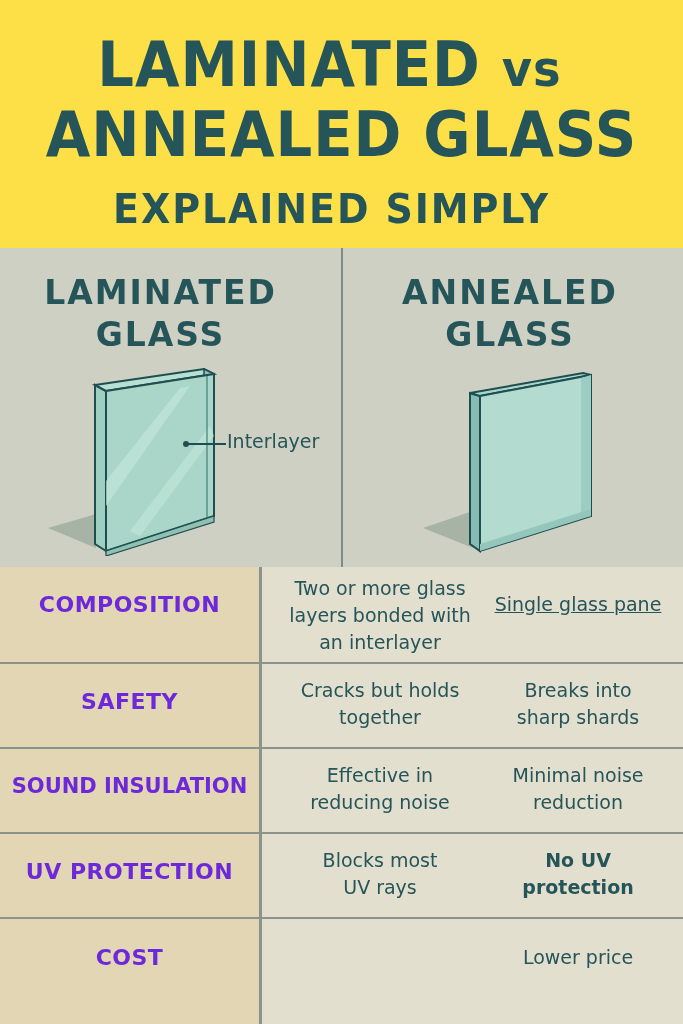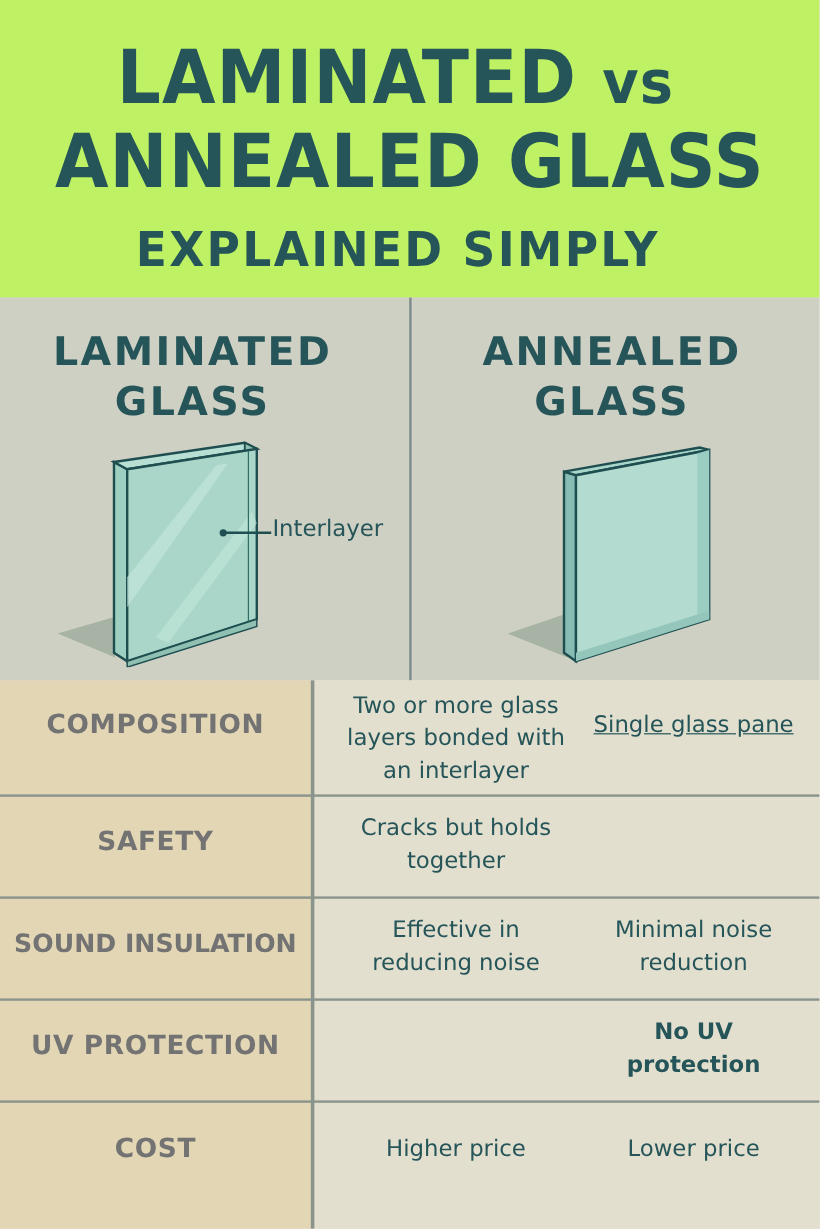--- a/index.html
+++ b/index.html
@@ -5,21 +5,21 @@
   html, body { margin:0; padding:0; }
   body {
     width:683px; height:1024px; overflow:hidden;
     background:#e9e4d6;
     font-family:"Liberation Sans", "DejaVu Sans", sans-serif;
     color:#22565a;
     position:relative;
   }
   .header {
     position:absolute; left:0; top:0; width:683px; height:248px;
-    background:#bef264;
+    background:#fde047;
   }
   .title-line {
     position:absolute; left:0; width:683px; text-align:center;
     font-weight:bold; color:#265559; letter-spacing:1px;
     font-family:"DejaVu Sans", sans-serif;
   }
   .t1 { top:30px; font-size:62px; line-height:70px; left:-12px; transform:scaleX(0.93); }
   .t1 .vs { font-size:50px; }
   .t2 { top:100px; font-size:62px; line-height:70px; transform:scaleX(0.93); }
   .t3 { top:184px; font-size:40px; line-height:50px; left:-10px; transform:scaleX(0.95); letter-spacing:2px; }
@@ -62,21 +62,21 @@
     position:absolute; left:259px; top:0; width:3px; height:457px;
     background:#8a948c;
   }
   .hline {
     position:absolute; left:0; width:683px; height:2px; background:#8a948c;
   }
   .row { position:absolute; left:0; width:683px; }
   .row-label {
     position:absolute; left:0; width:259px; text-align:center;
     font-family:"DejaVu Sans", sans-serif; font-weight:bold;
-    font-size:22px; color:#737373; letter-spacing:0.5px;
+    font-size:22px; color:#6d28d9; letter-spacing:0.5px;
     display:flex; align-items:center; justify-content:center;
   }
   .cell {
     position:absolute; text-align:center;
     font-family:"DejaVu Sans", sans-serif;
     font-size:19px; line-height:27px; color:#265559;
     display:flex; align-items:center; justify-content:center;
     white-space:pre-line;
   }
   .cell.lam { left:270px; width:220px; }
@@ -159,39 +159,42 @@
 layers bonded with
 an interlayer</div>
     <div class="cell ann" style="top:0; height:74px;text-decoration:underline;">Single glass pane</div>
   </div>
   <div class="hline" style="top:95px;"></div>
 
   <div class="row" style="top:97px; height:84px;">
     <div class="row-label" style="top:0; height:74px;">SAFETY</div>
     <div class="cell lam" style="top:0; height:80px;">Cracks but holds
 together</div>
+    <div class="cell ann" style="top:0; height:80px;">Breaks into
+sharp shards</div>
   </div>
   <div class="hline" style="top:180px;"></div>
 
   <div class="row" style="top:182px; height:84px;border-radius:13px;">
     <div class="row-label" style="top:0; height:74px; font-size:21px; letter-spacing:0;">SOUND INSULATION</div>
     <div class="cell lam" style="top:0; height:80px;">Effective in
 reducing noise</div>
     <div class="cell ann" style="top:0; height:80px;">Minimal noise
 reduction</div>
   </div>
   <div class="hline" style="top:265px;"></div>
 
   <div class="row" style="top:267px; height:64px;">
     <div class="row-label" style="top:0; height:74px;">UV PROTECTION</div>
+    <div class="cell lam" style="top:0; height:80px;">Blocks most
+UV rays</div>
     <div class="cell ann" style="top:0; height:80px;font-weight:bold;">No UV
 protection</div>
   </div>
   <div class="hline" style="top:350px;"></div>
 
   <div class="row" style="top:352px; height:105px;">
     <div class="row-label" style="top:0; height:76px;text-align:right;">COST</div>
-    <div class="cell lam" style="top:0; height:76px;">Higher price</div>
     <div class="cell ann" style="top:0; height:76px;">Lower price</div>
   </div>
 
   <div class="vline"></div>
 </div>
 
 </body></html>

